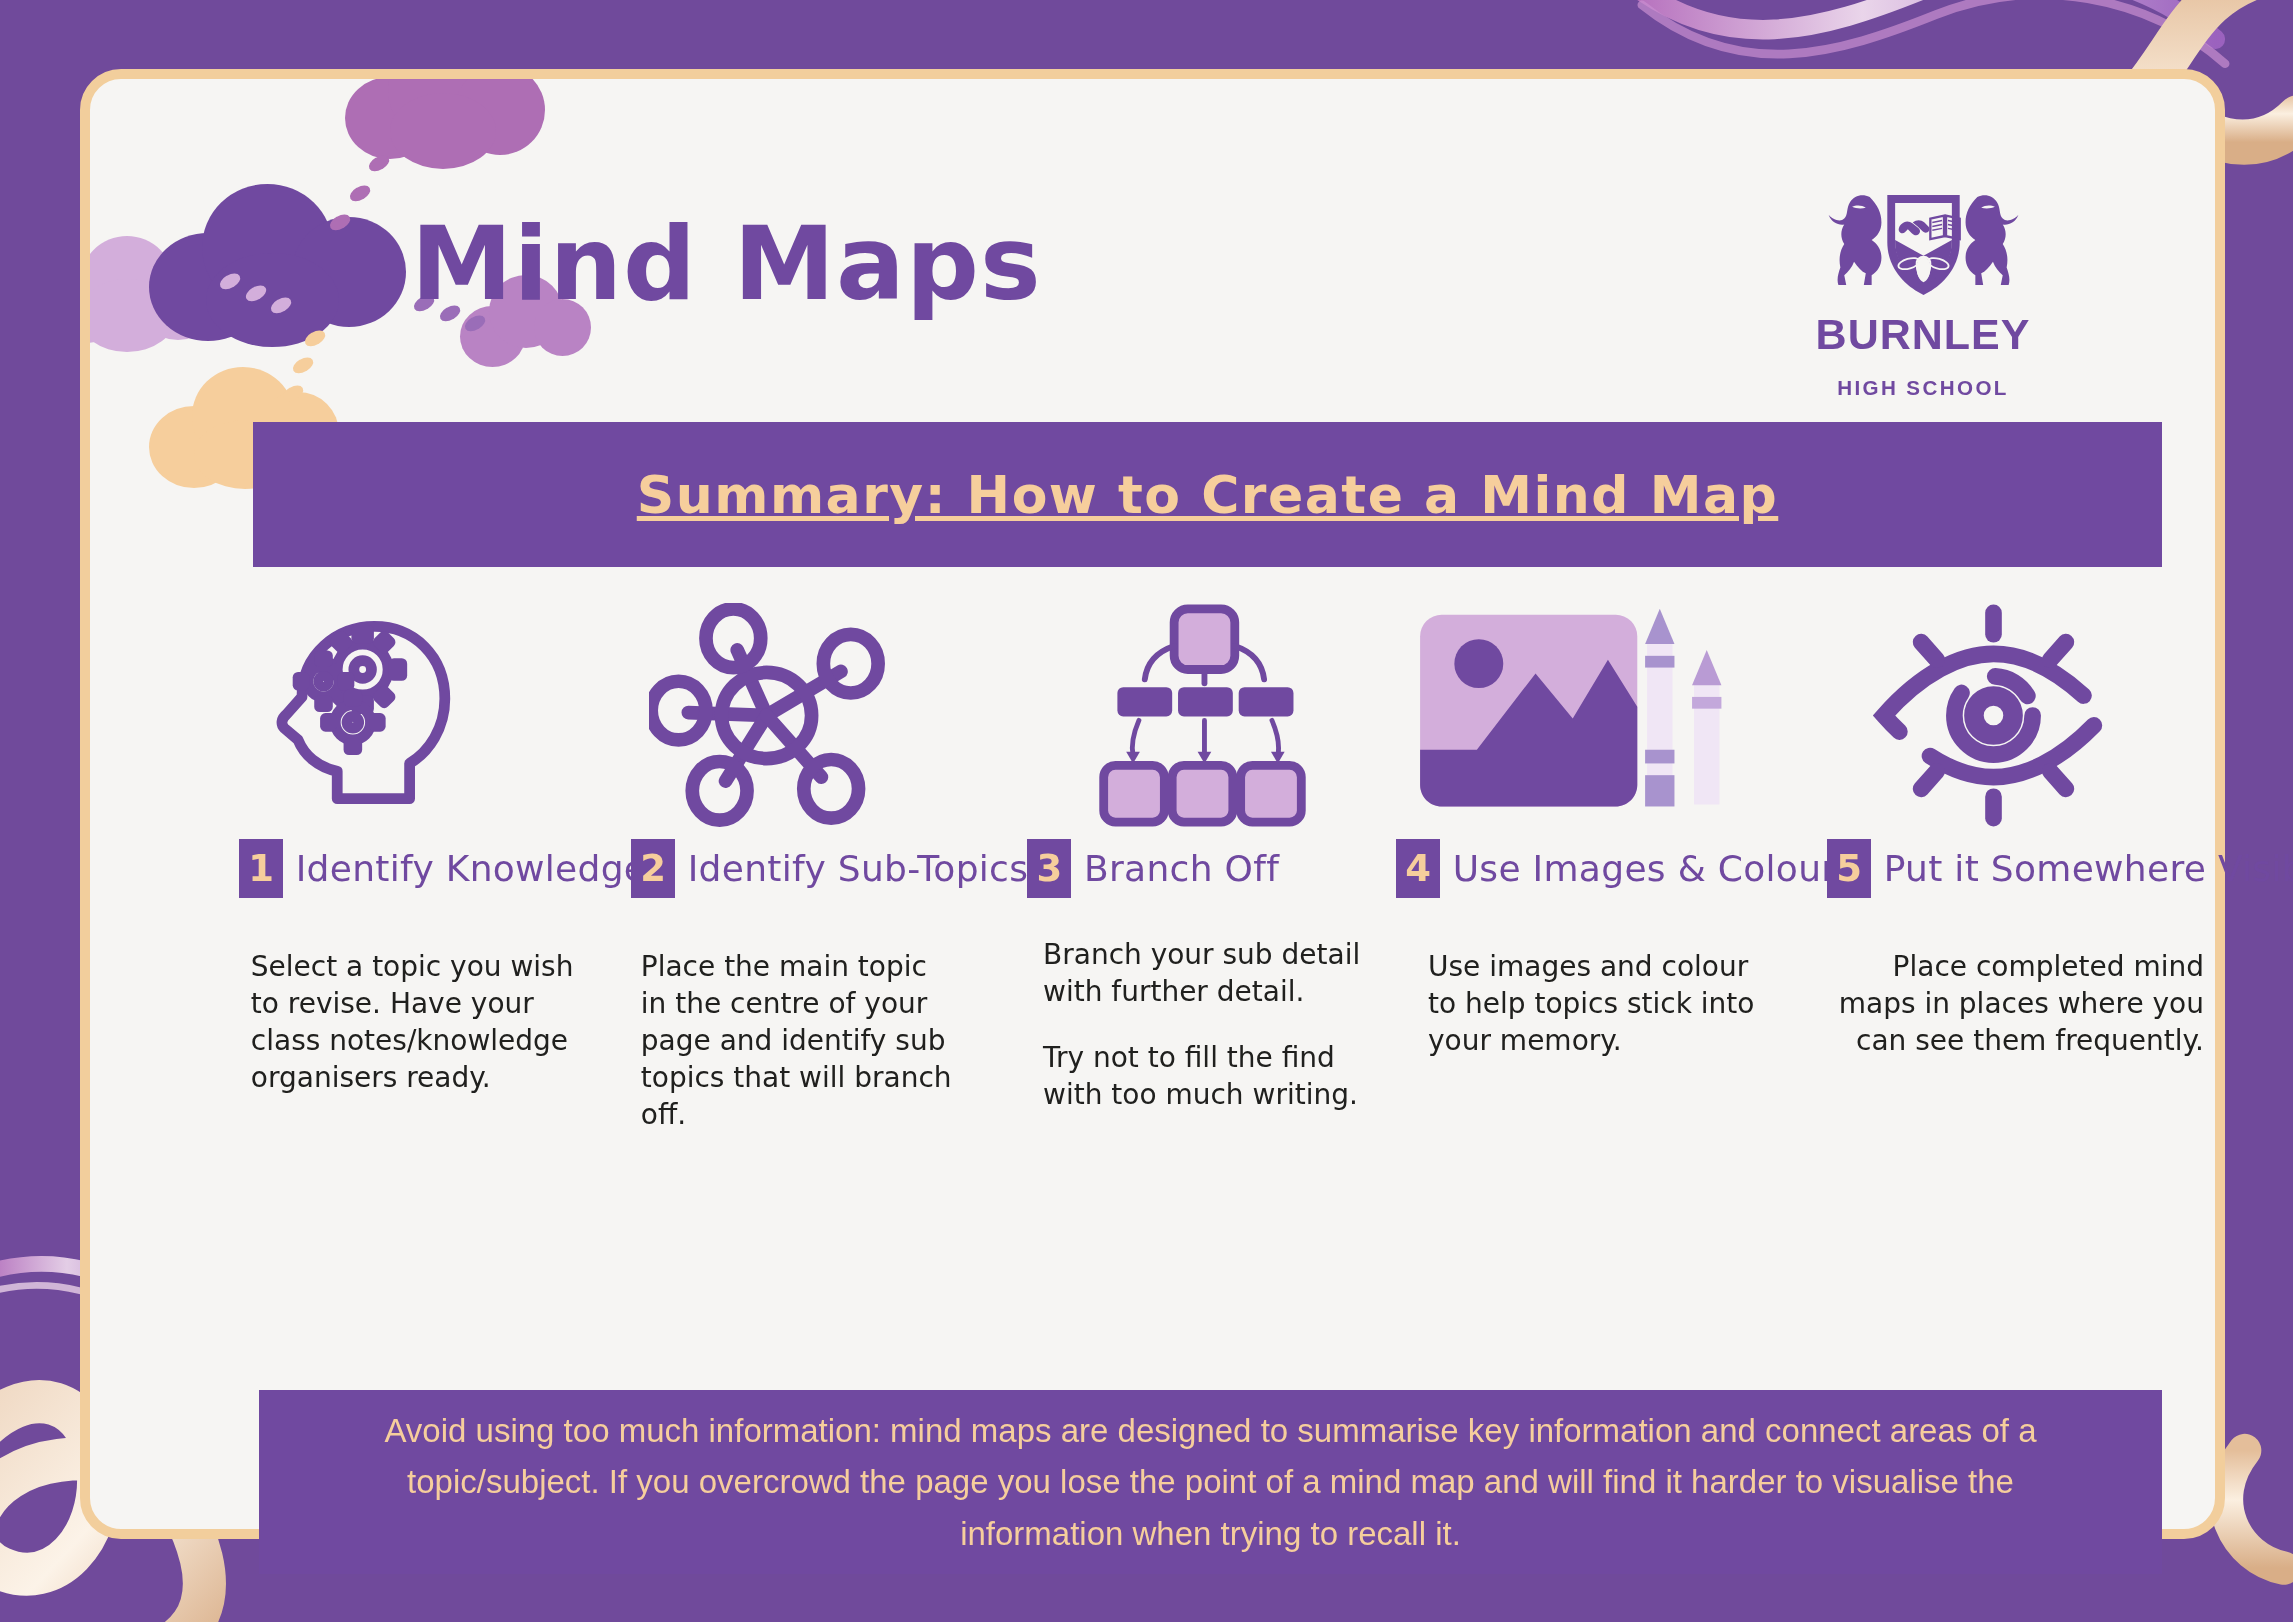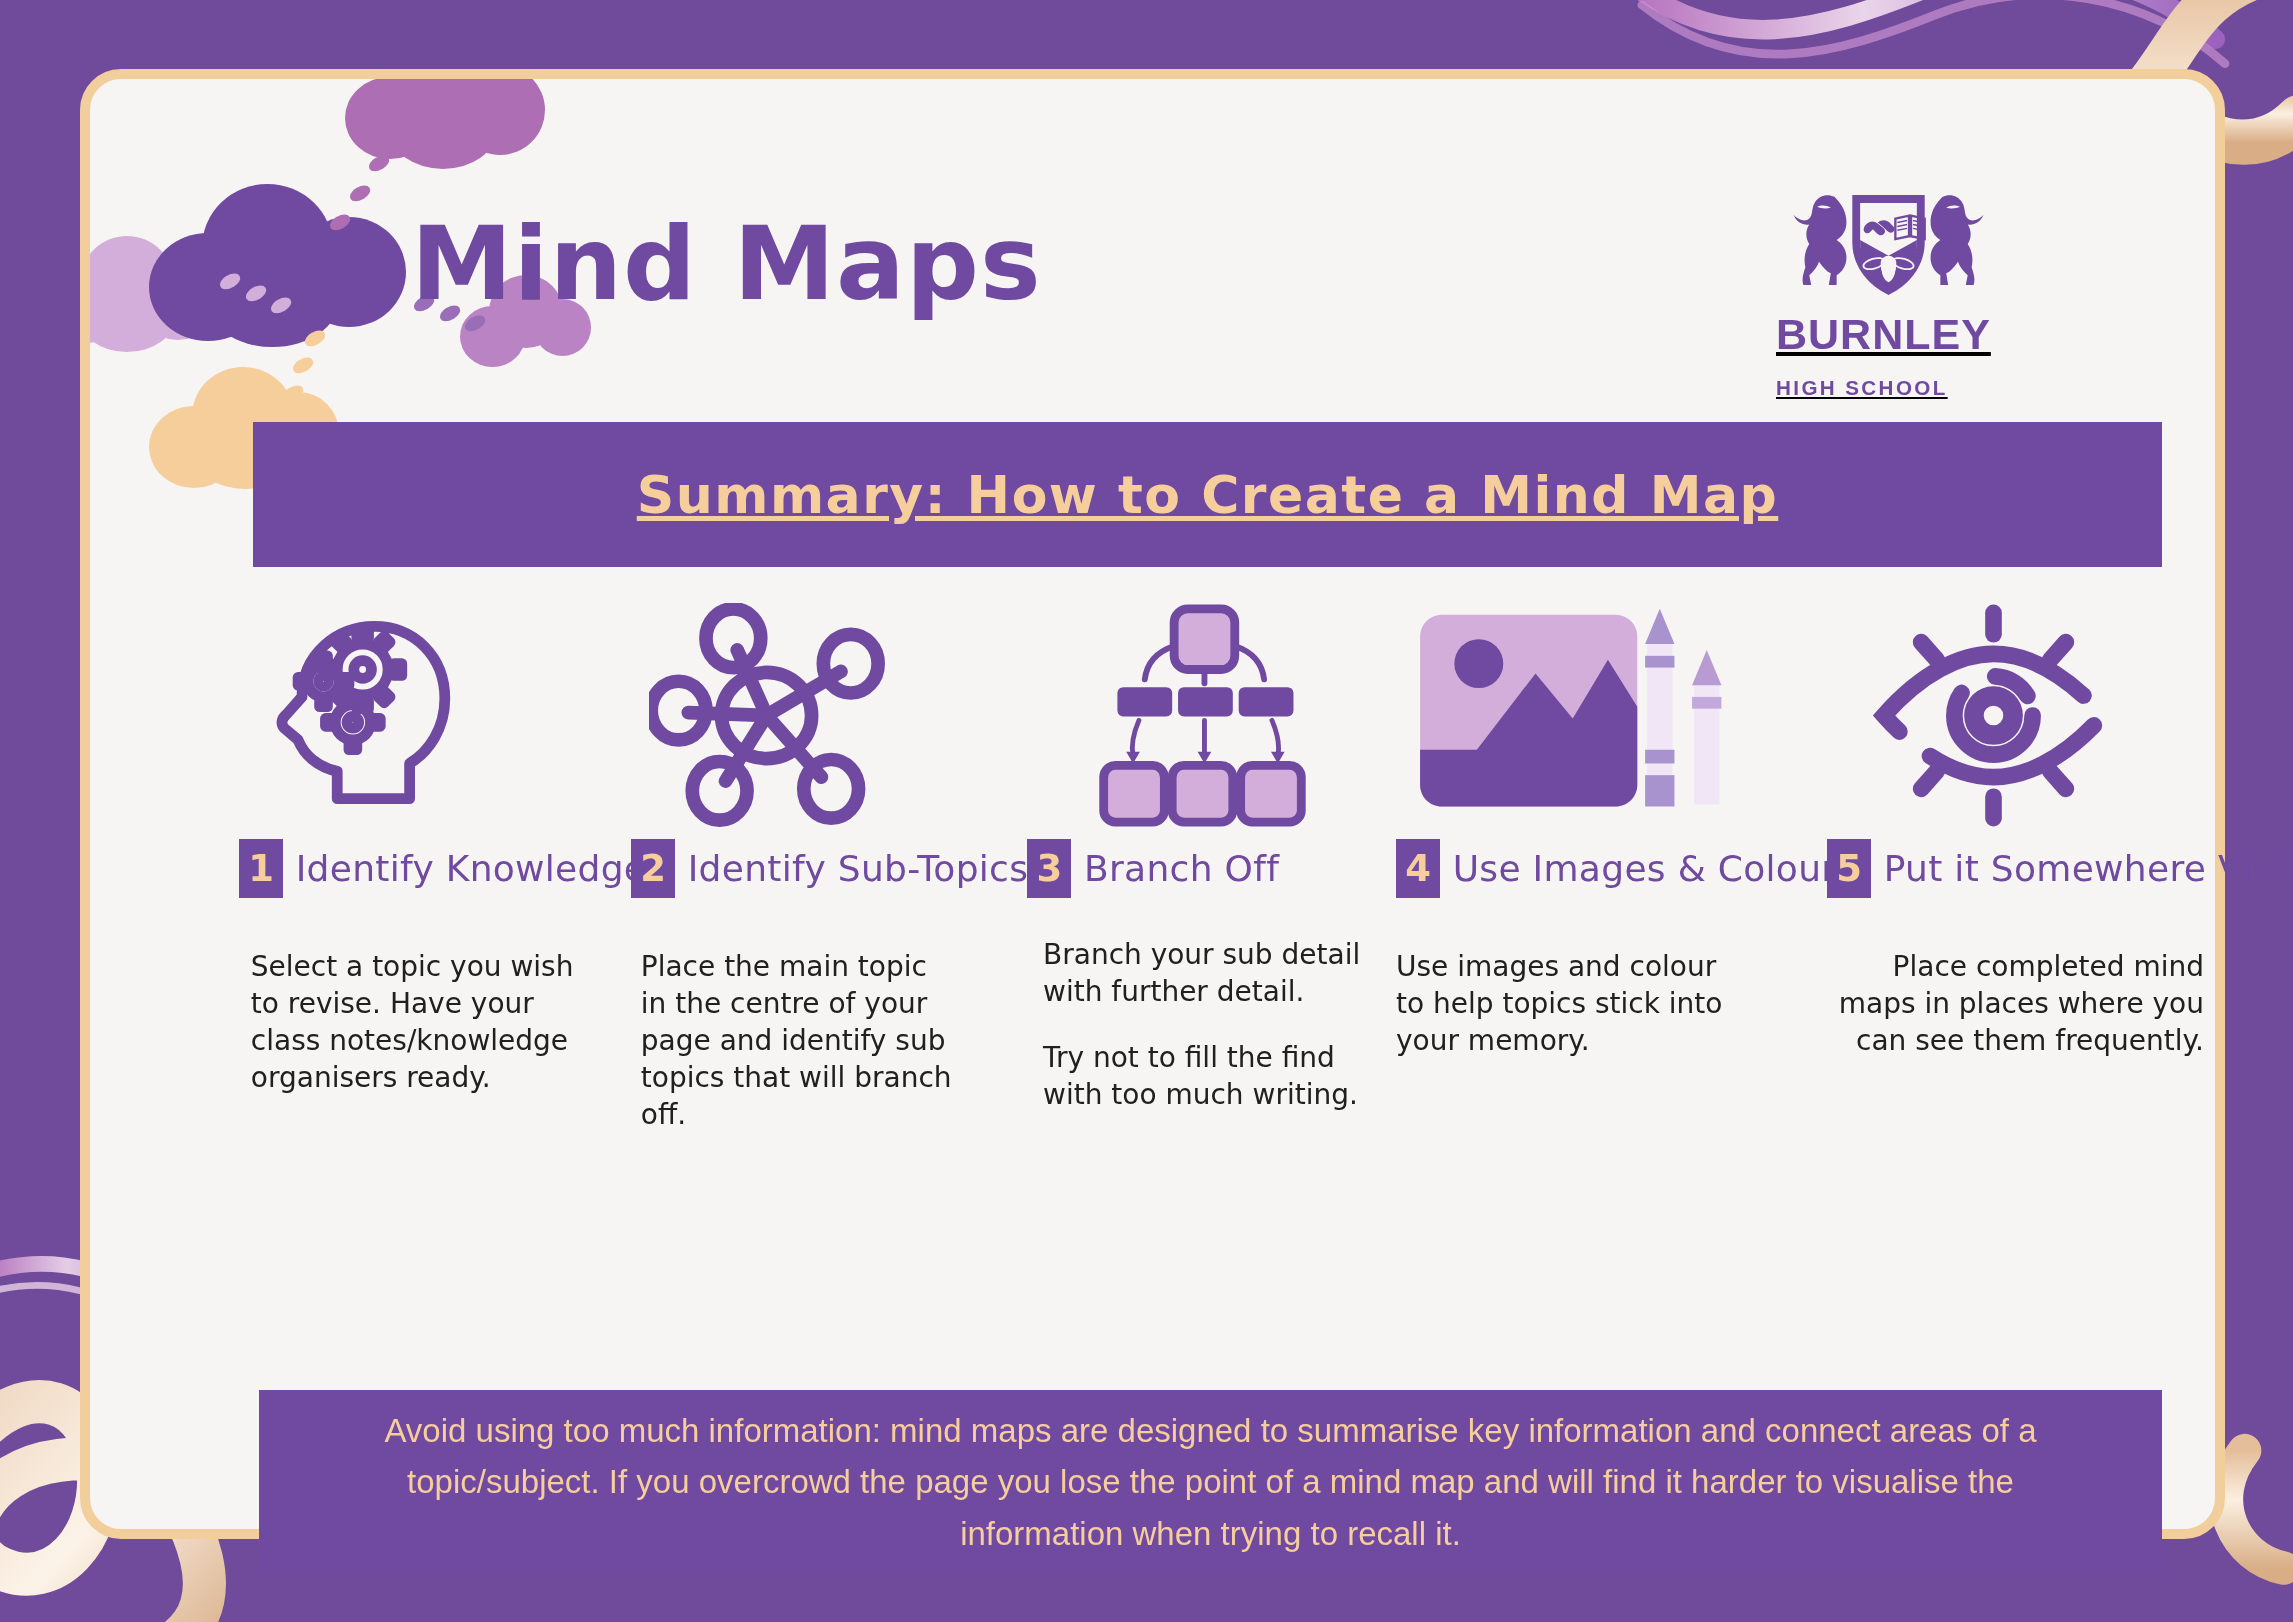--- a/index.html
+++ b/index.html
@@ -68,23 +68,22 @@
     font-family: "DejaVu Sans", sans-serif;
     z-index: 6;
   }
 
   
   .logo {
     position: absolute;
     right: 145px;
     top: 106px;
     width: 294px;
-    text-align: left;
+    text-align: center;
     z-index: 6;
-    text-decoration: underline;
   }
   .logo-name {
     font-family: "Liberation Sans", sans-serif;
     font-weight: 700;
     color: #7049A0;
     font-size: 43px;
     letter-spacing: 1px;
     line-height: 1;
     margin-top: 3.9px;
   }
@@ -176,21 +175,21 @@
   
   .c1 { width: 392px; }
   .c2 { width: 412px; }
   .c3 { width: 353px; }
   .c4 { width: 431px; }
   .c5 { width: 431px; }
 
   .c1 .step-body { padding-left: 11.8px; width: 363px; }
   .c2 .step-body { padding-left: 9.8px; width: 323px; }
   .c3 .step-body { padding-left: 0px;  width: 323px; margin-top: 39px; }
-  .c4 .step-body { padding-left: 0px;  width: 353px; }
+  .c4 .step-body { padding-left: 0px;  width: 353px; margin-left: 32px; }
   .c5 .step-body { padding-left: 3.9px;  width: 377px; text-align: right; }
 
   .c3 .step-icon { padding-left: 47px; }
   .c4 .step-icon { padding-left: 19.6px; }
   .c5 .step-icon { padding-left: 39px; }
   .c3 .step-head { margin-left: -15.7px; }
   .c5 .step-head { margin-left: 0px; }
 
   
   .footer {

